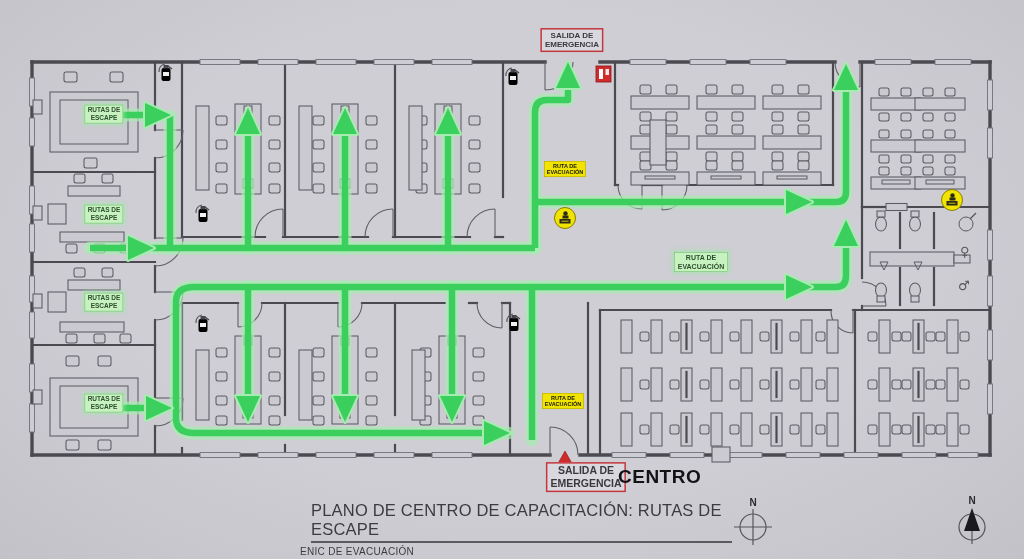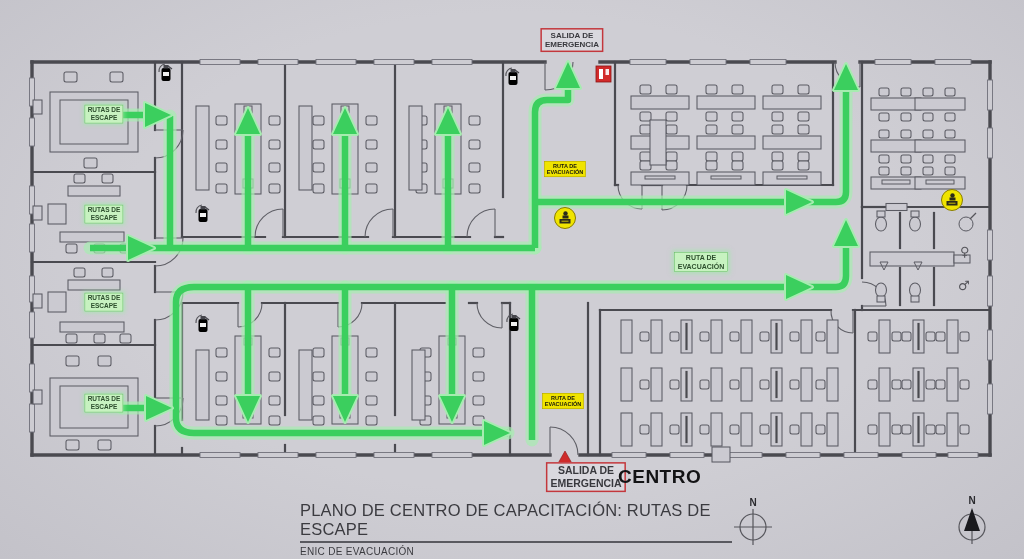--- a/index.html
+++ b/index.html
@@ -28,21 +28,21 @@
        padding:2px 5px;box-shadow:0 0 8px 4px rgba(150,240,160,.55);}
   .lbl-evac-main{font-size:14px;color:#2d4f2d;background:#c7f2c0;border:1px solid #5fb85f;
        padding:2px 6px;box-shadow:0 0 8px 4px rgba(150,240,160,.5);}
   .lbl-evac-small{font-size:11px;color:#15150a;background:#f0e400;border:1px solid #a89b00;
        padding:2px 4px;font-weight:bold;}
   .lbl-exit{color:#39393e;background:#d9d8de;border:3px solid #c3373c;padding:2px 6px;}
   .lbl-exit-top{font-size:16px;}
   .lbl-exit-bottom{font-size:21px;}
   .lbl-area{position:absolute;font-weight:bold;color:#131315;letter-spacing:.5px;font-size:19px;}
   .titleblock{position:absolute;left:300px;top:501px;width:432px;color:#3b3b40;}
-  .titleblock .t{font-size:16.5px;border-bottom:2px solid #5a5a60;padding-bottom:2px;letter-spacing:.2px;}
+  .titleblock .t{font-size:16.5px;border-bottom:2px solid #5a5a60;padding-bottom:2px;letter-spacing:.2px;margin-left:11px;}
   .titleblock .s{font-size:10px;margin-top:3px;letter-spacing:.3px;}
   .north{position:absolute;transform:translate(-50%,-50%);font-size:10px;font-weight:bold;color:#2a2a2e;}
 </style>
 </head>
 <body>
 
 <div class="stage">
 
   <svg id="plan" viewBox="0 0 1024 559" width="1024" height="559">
     <g id="g-walls">

